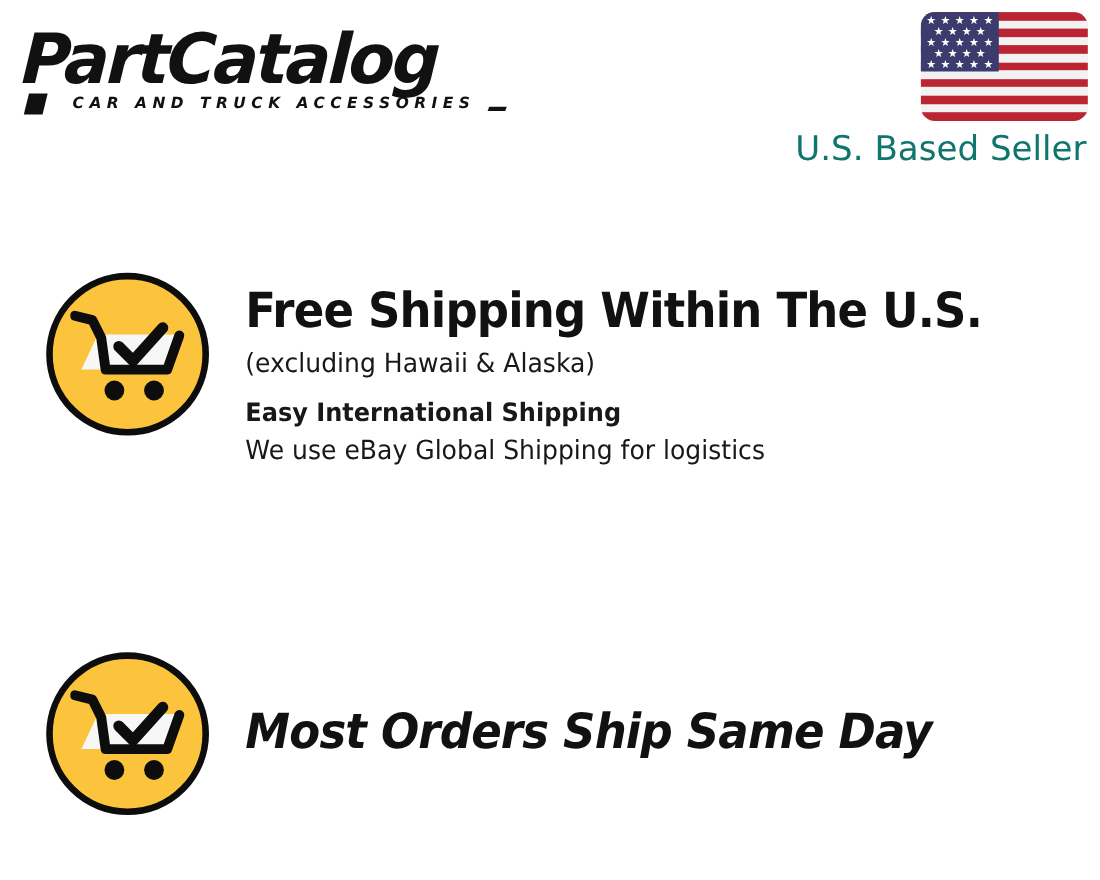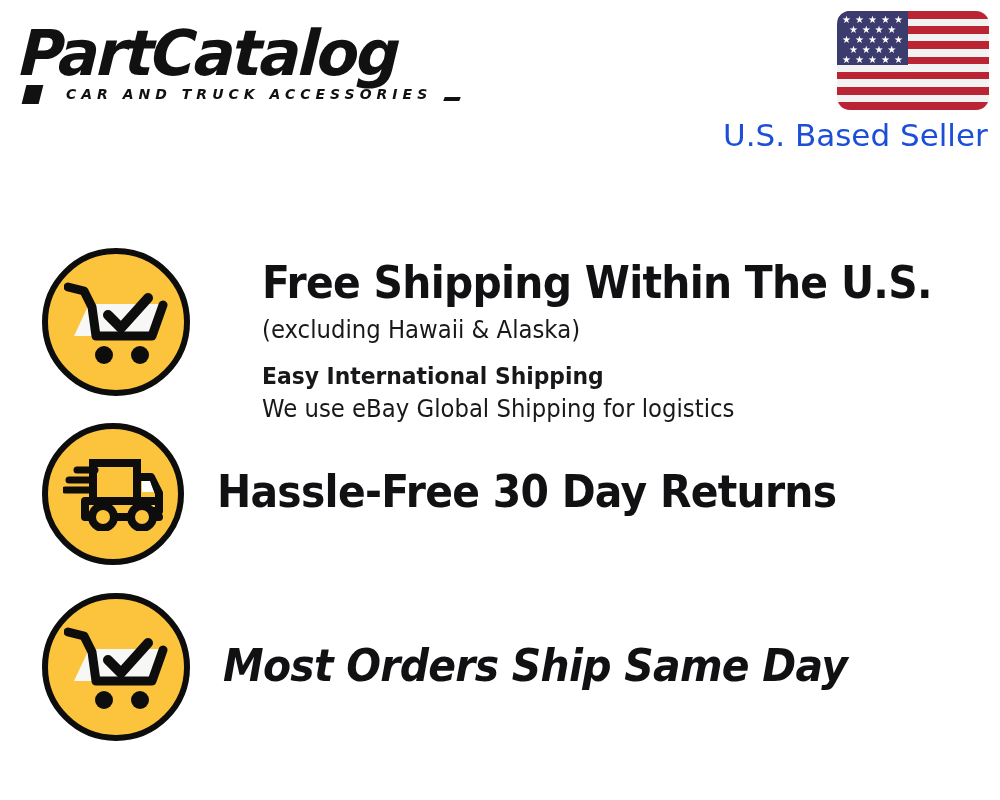--- a/index.html
+++ b/index.html
@@ -127,32 +127,32 @@
   .seller-text {
     position: absolute;
     left: 723px;
     top: 116px;
     width: 262px;
     text-align: center;
     font-family: "DejaVu Sans", sans-serif;
     font-weight: 400;
     font-size: 31px;
     line-height: 38px;
-    color: #1d4ed8;
+    color: #0f766e;
     white-space: nowrap;
   }
 
   
   .feature {
     position: absolute;
     left: 42px;
     display: flex;
     align-items: flex-start;
   }
-  .feature.f1 { top: 248px; gap: 39px; }
+  .feature.f1 { top: 248px; }
   .feature.f2 { top: 423px; }
   .feature.f3 { top: 593px; font-style: italic; }
 
   .icon-circle {
     position: relative;
     width: 148px;
     height: 148px;
     border-radius: 50%;
     background: #fbc43c;
     border: 6px solid #0d0d0d;
@@ -289,39 +289,20 @@
       </svg>
     </div>
     <div class="feature-text">
       <div class="headline">Free Shipping Within The U.S.</div>
       <div class="subline">(excluding Hawaii &amp; Alaska)</div>
       <div class="subline bold">Easy International Shipping</div>
       <div class="subline tight">We use eBay Global Shipping for logistics</div>
     </div>
   </div>
 
-  <div class="feature f2">
-    <div class="icon-circle small">
-      <svg width="100" height="74" viewBox="0 0 100 74" fill="none">
-        <rect x="30" y="6" width="44" height="38" stroke="#0d0d0d" stroke-width="8" fill="none"></rect>
-        <path d="M74 20 L88 20 L96 36 L96 54 L74 54 Z" stroke="#0d0d0d" stroke-width="8" stroke-linejoin="round" fill="none"></path>
-        <path d="M79 24 L87 24 L91 35 L79 35 Z" fill="#ffffff"></path>
-        <path d="M22 52 L22 44 L96 44" stroke="#0d0d0d" stroke-width="8" stroke-linecap="round" stroke-linejoin="round" fill="none"></path>
-        <path d="M22 52 L22 60 L96 60" stroke="#0d0d0d" stroke-width="8" stroke-linecap="round" stroke-linejoin="round" fill="none"></path>
-        <circle cx="40" cy="60" r="11" stroke="#0d0d0d" stroke-width="8" fill="#fbc43c"></circle>
-        <circle cx="79" cy="60" r="11" stroke="#0d0d0d" stroke-width="8" fill="#fbc43c"></circle>
-        <path d="M14 13 L32 13" stroke="#0d0d0d" stroke-width="7" stroke-linecap="round"></path>
-        <path d="M6 23 L30 23" stroke="#0d0d0d" stroke-width="7" stroke-linecap="round"></path>
-        <path d="M2 33 L28 33" stroke="#0d0d0d" stroke-width="7" stroke-linecap="round"></path>
-      </svg>
-    </div>
-    <div class="feature-text">
-      <div class="headline">Hassle-Free 30 Day Returns</div>
-    </div>
-  </div>
 
   <div class="feature f3">
     <div class="icon-circle">
       <svg width="104" height="86" viewBox="0 0 104 86" fill="none">
         <path d="M10 57 L89 57 L97 25 L25 25" fill="#f7f7f5"></path>
         <path d="M4 8 L20 12 L28 28 L32 57 L88 57 L99 26" stroke="#0d0d0d" stroke-width="9" stroke-linecap="round" stroke-linejoin="round" fill="none"></path>
         <path d="M44 36 L57 49 L84 19" stroke="#0d0d0d" stroke-width="10" stroke-linecap="round" stroke-linejoin="round" fill="none"></path>
         <circle cx="40" cy="76" r="9" fill="#0d0d0d"></circle>
         <circle cx="76" cy="76" r="9" fill="#0d0d0d"></circle>
       </svg>

